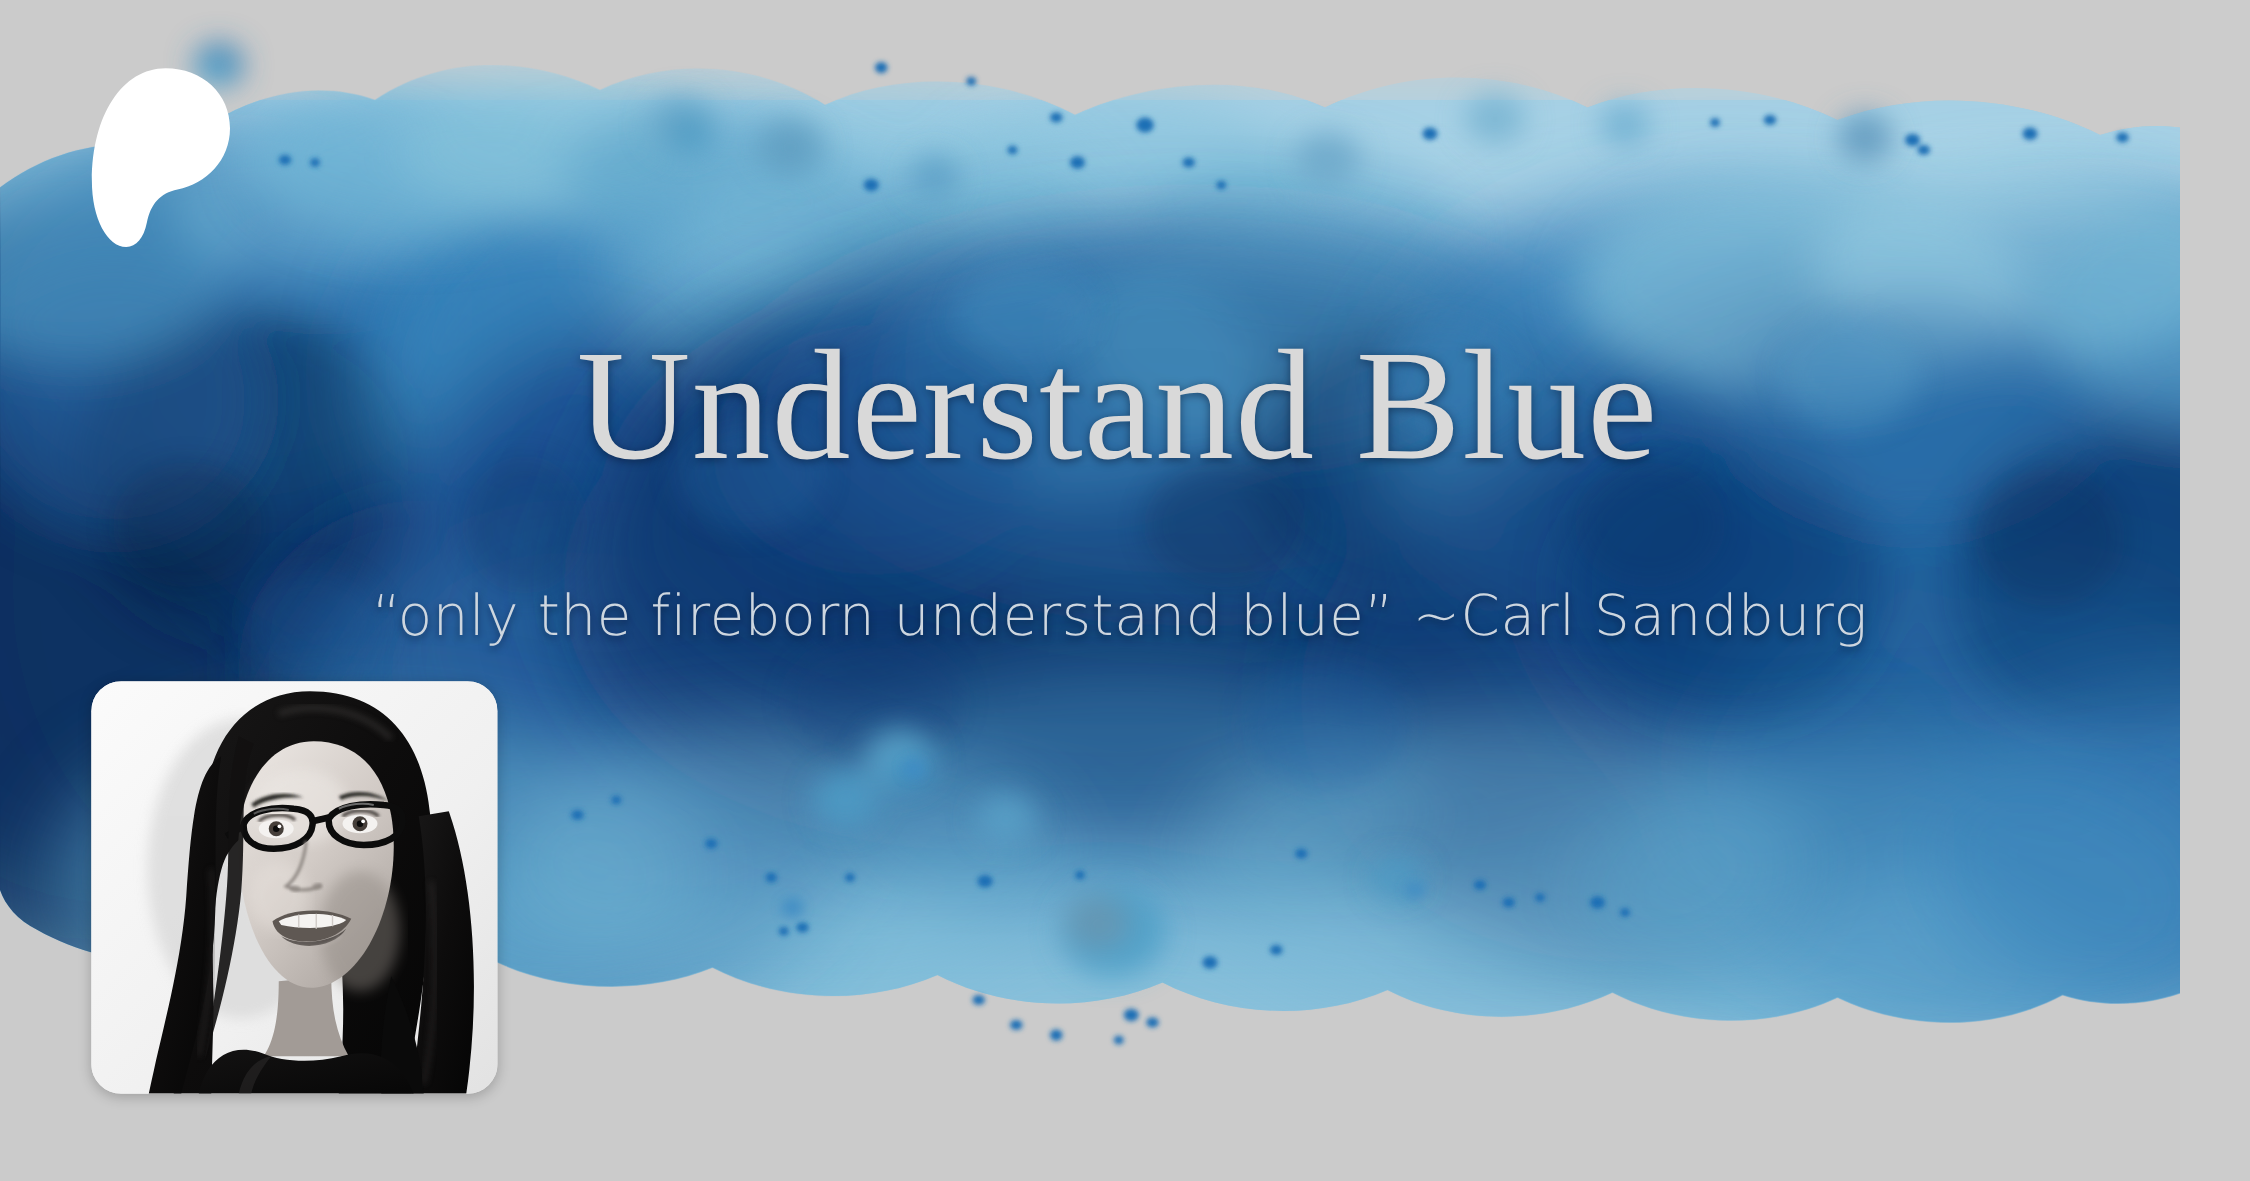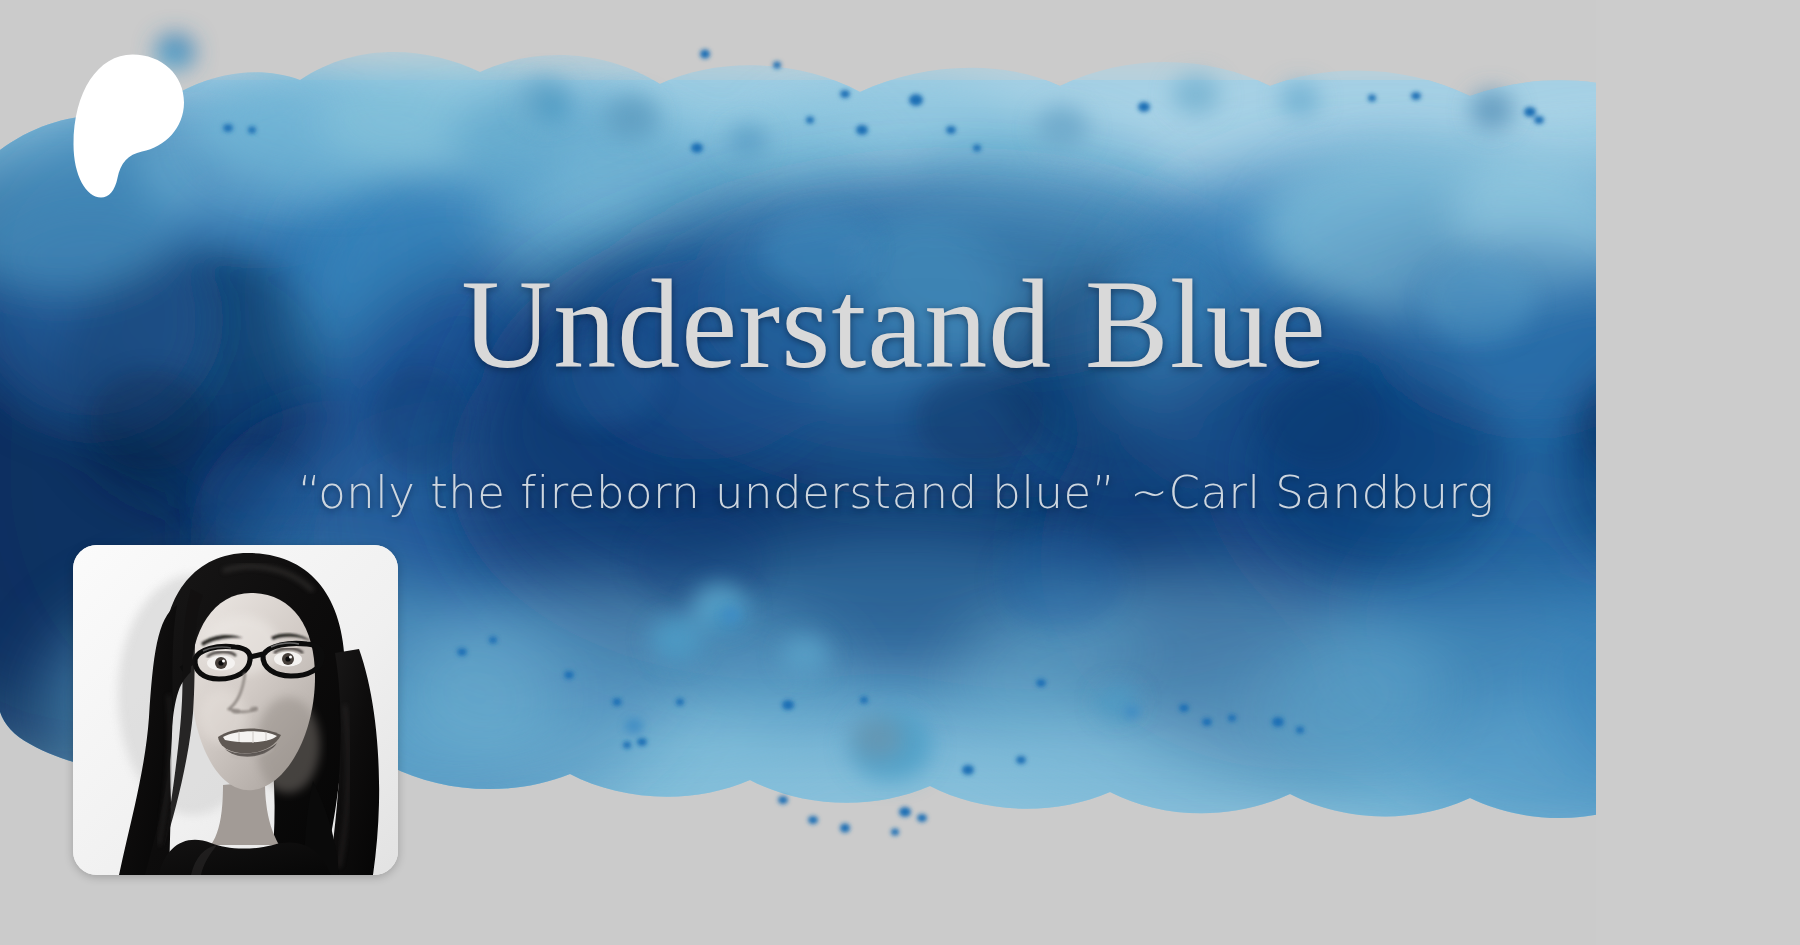--- a/index.html
+++ b/index.html
@@ -7,21 +7,21 @@
   html, body {
     width: 1800px;
     height: 945px;
     overflow: hidden;
     background: #cccccc;
     font-family: "Liberation Sans", sans-serif;
   }
 
   #banner {
     position: relative;
-    width: 1596px;
+    width: 1744px;
     height: 945px;
     background: #cbcbcb;
     overflow: hidden;
   }
 
   
   #watercolor {
     position: absolute;
     inset: 0;
     width: 1800px;

